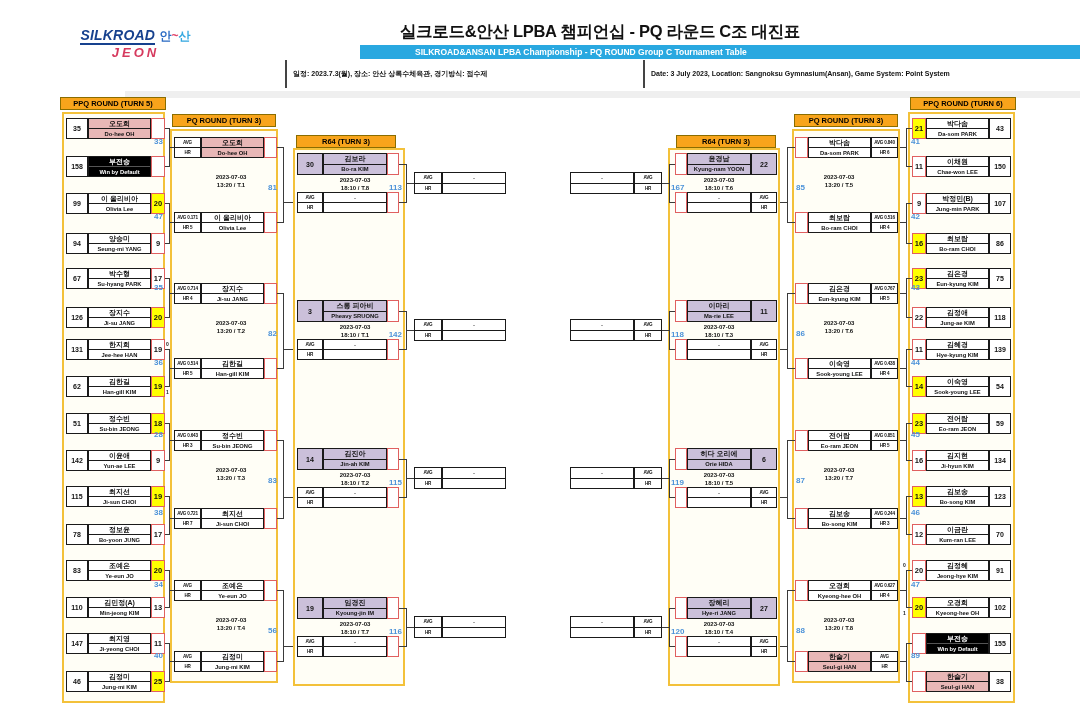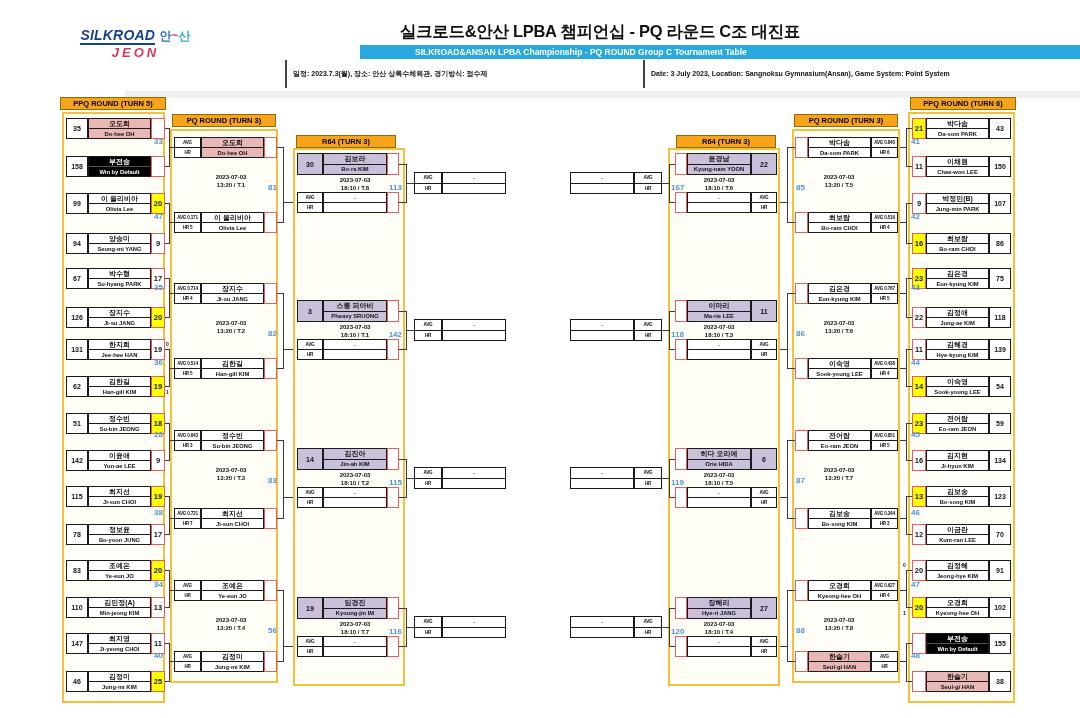--- a/index.html
+++ b/index.html
@@ -337,21 +337,21 @@
     <div class="num" style="left: 911px; top: 508px; width: 30px; height: 9px; text-align: left; color: rgb(77, 147, 217);">46</div>
     <div class="ln" style="left: 906px; top: 570px; width: 6px; height: 1px;"></div>
     <div class="ln" style="left: 906px; top: 607px; width: 6px; height: 1px;"></div>
     <div class="ln" style="left: 906px; top: 570px; width: 1px; height: 38px;"></div>
     <div class="ln" style="left: 900px; top: 590px; width: 6px; height: 1px;"></div>
     <div class="num" style="left: 911px; top: 580px; width: 30px; height: 9px; text-align: left; color: rgb(77, 147, 217);">47</div>
     <div class="ln" style="left: 906px; top: 643px; width: 6px; height: 1px;"></div>
     <div class="ln" style="left: 906px; top: 681px; width: 6px; height: 1px;"></div>
     <div class="ln" style="left: 906px; top: 643px; width: 1px; height: 39px;"></div>
     <div class="ln" style="left: 900px; top: 661px; width: 6px; height: 1px;"></div>
-    <div class="num" style="left: 911px; top: 651px; width: 30px; height: 9px; text-align: left; color: rgb(77, 147, 217);">48</div>
+    <div class="num" style="left: 911px; top: 651px; width: 30px; height: 9px; text-align: left; color: rgb(77, 147, 217);">89</div>
     <div class="box r2 flblbox" style="left: 174px; top: 137px; width: 27px; height: 21px;">
       <div class="flbl">AVG</div>
       <div class="flbl">HR</div>
     </div>
     <div class="box r2 " style="left: 201px; top: 137px; width: 63px; height: 21px; background: rgb(232, 183, 182);">
       <div class="fko">오도희</div>
       <div class="fen">Do-hee OH</div>
     </div>
     <div class="score" style="left: 264px; top: 137px; width: 13px; height: 21px;"></div>
     <div class="box r2 flblbox" style="left: 174px; top: 212px; width: 27px; height: 21px;">

